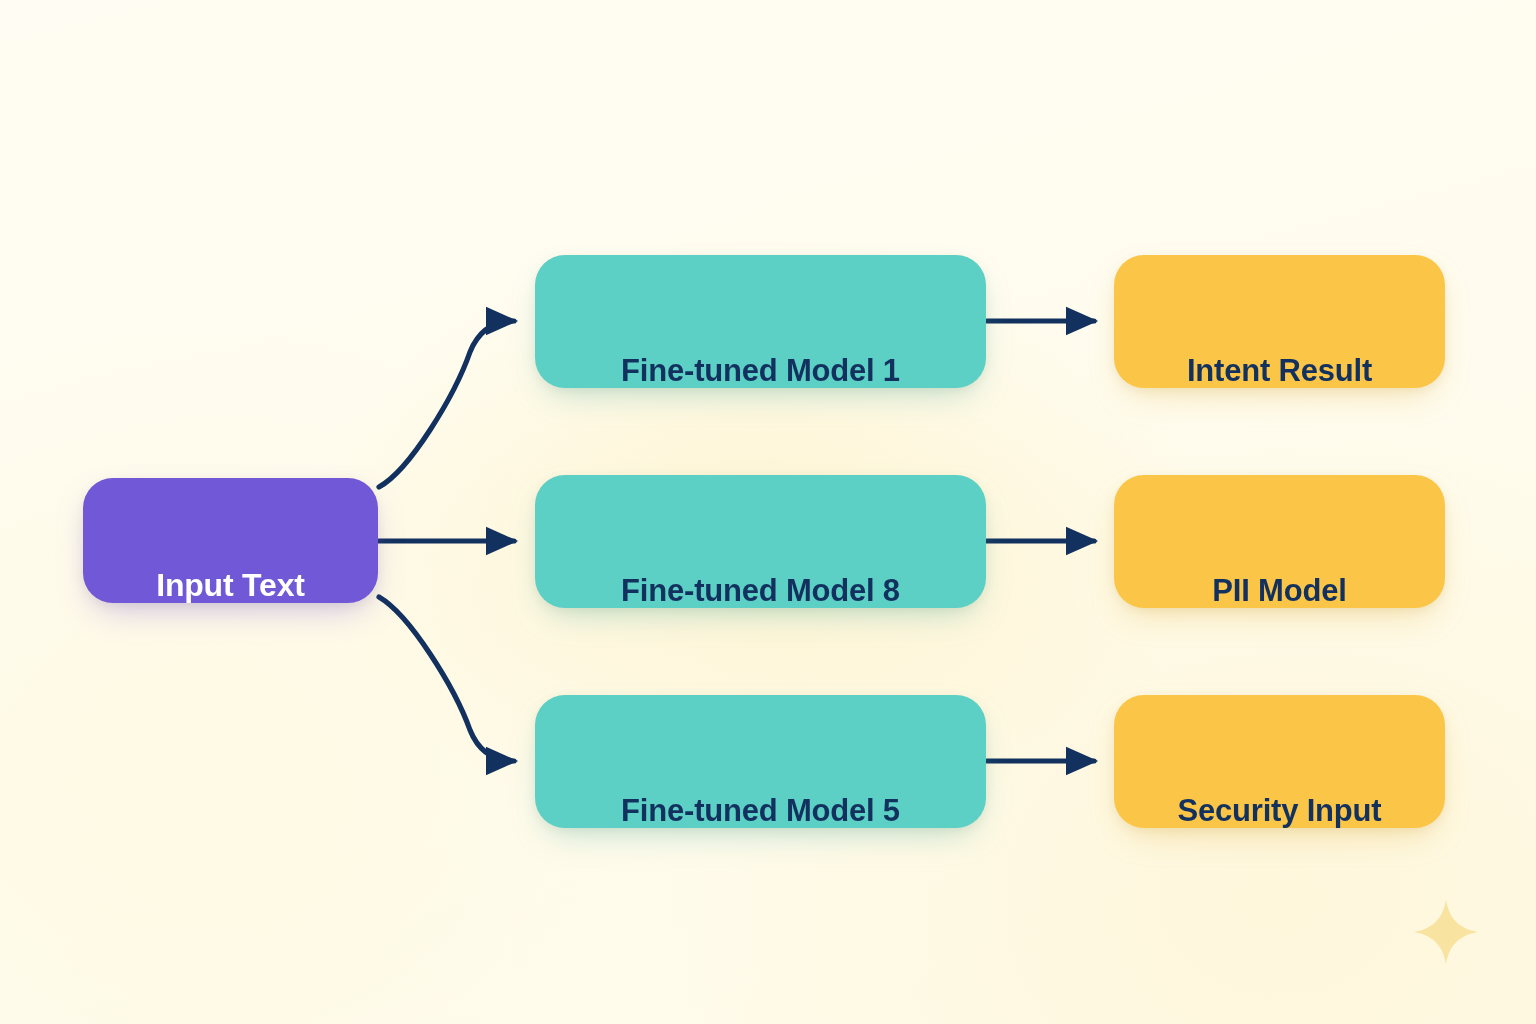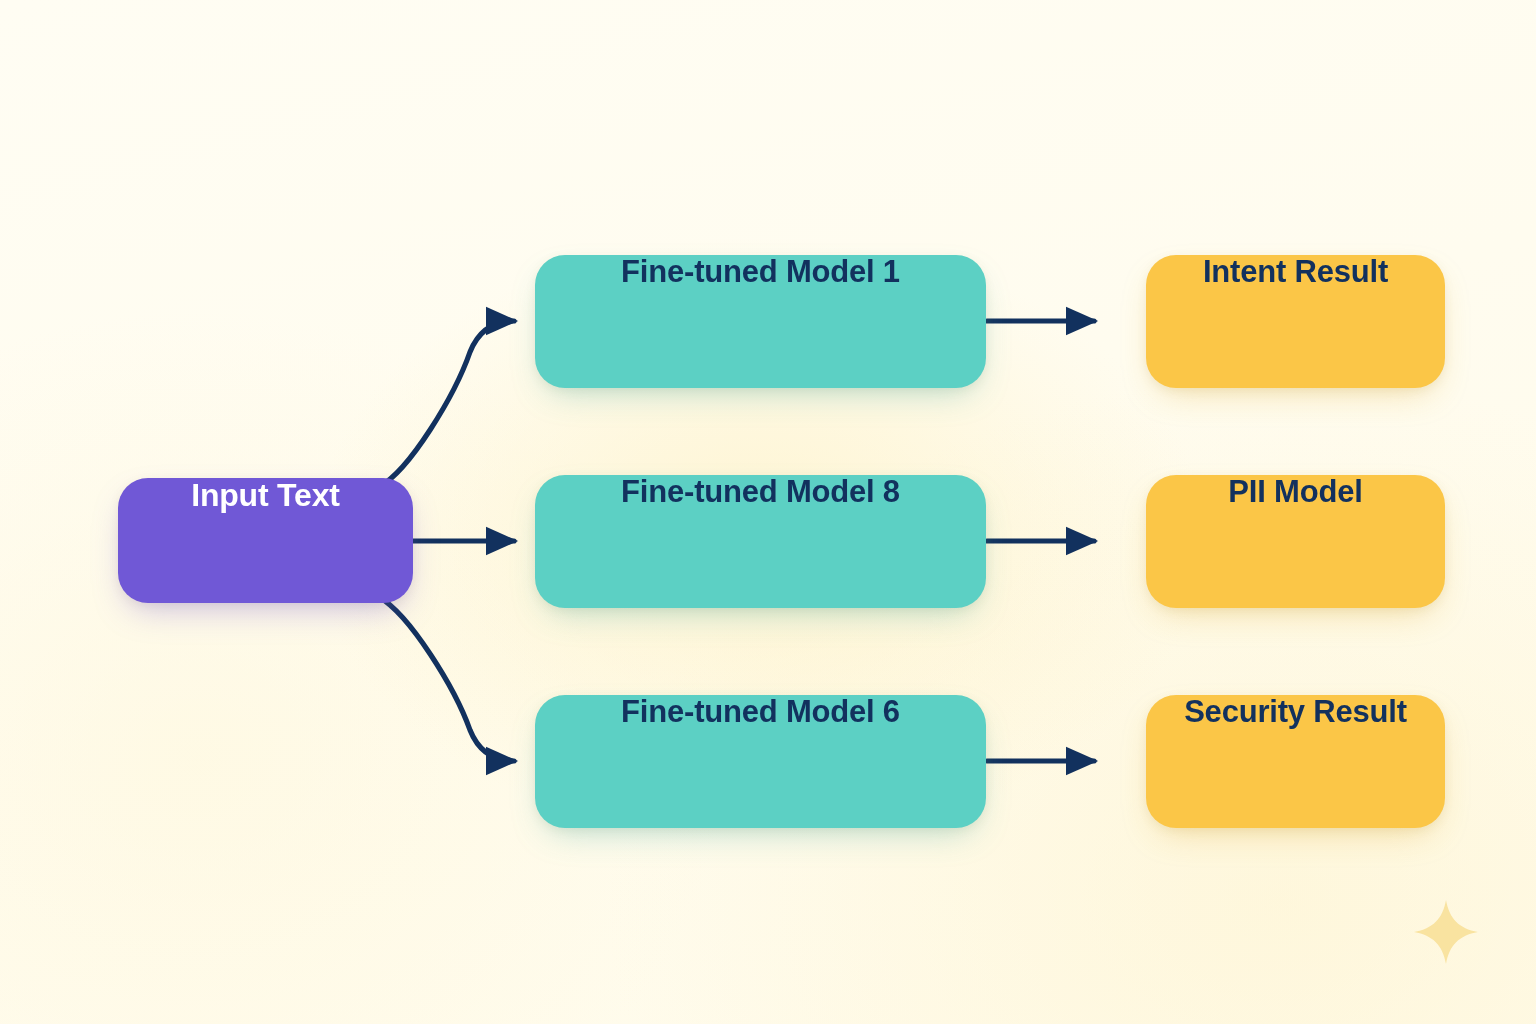--- a/index.html
+++ b/index.html
@@ -27,21 +27,21 @@
     top: 0;
     width: 1536px;
     height: 1024px;
     pointer-events: none;
   }
 
   
   .node {
     position: absolute;
     display: flex;
-    align-items: flex-start;
+    align-items: flex-end;
     justify-content: center;
     box-sizing: border-box;
     border-radius: 30px;
     text-align: center;
     letter-spacing: -0.2px;
     font-weight: bold;
   }
   .node .label {
     display: block;
     line-height: 1.1;
@@ -52,40 +52,39 @@
     left: 83px;
     top: 478px;
     width: 295px;
     height: 125px;
     background: #7058d6;
     color: #ffffff;
     font-size: 32px;
     border-radius: 30px;
     box-shadow: 0 14px 34px -10px rgba(112, 88, 214, 0.38),
                 0 3px 10px rgba(150, 130, 70, 0.10);
-    margin-left: 35px;
   }
 
   
   .node--model {
     left: 535px;
     width: 451px;
     height: 133px;
     background: #5cd0c4;
     color: #12315e;
     font-size: 31px;
     border-radius: 30px;
     box-shadow: 0 14px 34px -12px rgba(60, 170, 162, 0.38),
                 0 3px 10px rgba(150, 130, 70, 0.10);
   }
 
   
   .node--result {
-    left: 1146px;
-    width: 299px;
+    left: 1114px;
+    width: 331px;
     height: 133px;
     background: #fbc647;
     color: #12315e;
     font-size: 31px;
     border-radius: 30px;
     box-shadow: 0 14px 34px -12px rgba(224, 172, 40, 0.38),
                 0 3px 10px rgba(150, 130, 70, 0.10);
   }
 
   .row-1 { top: 255px; }
@@ -128,30 +127,30 @@
     <span class="label">Input Text</span>
   </div>
 
   <div class="node node--model row-1">
     <span class="label">Fine-tuned Model 1</span>
   </div>
   <div class="node node--model row-2">
     <span class="label">Fine-tuned Model 8</span>
   </div>
   <div class="node node--model row-3">
-    <span class="label">Fine-tuned Model 6</span>
+    <span class="label">Fine-tuned Model 5</span>
   </div>
 
   <div class="node node--result row-1">
     <span class="label">Intent Result</span>
   </div>
   <div class="node node--result row-2">
     <span class="label">PII Model</span>
   </div>
   <div class="node node--result row-3">
-    <span class="label">Security Result</span>
+    <span class="label">Security Input</span>
   </div>
 
   <svg id="sparkle" viewBox="0 0 68 68">
     <path d="M34 2 C37.5 21 47 30.5 66 34 C47 37.5 37.5 47 34 66 C30.5 47 21 37.5 2 34 C21 30.5 30.5 21 34 2 Z" fill="#F9E3A0"></path>
   </svg>
 
 </div>
 
 </body></html>

